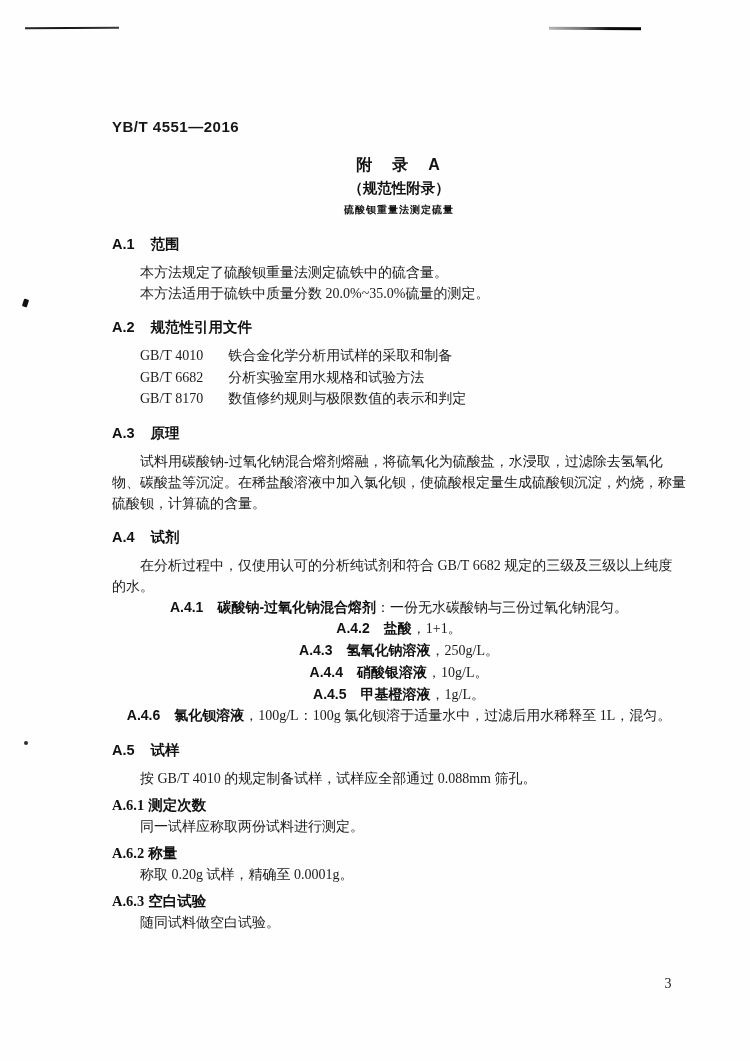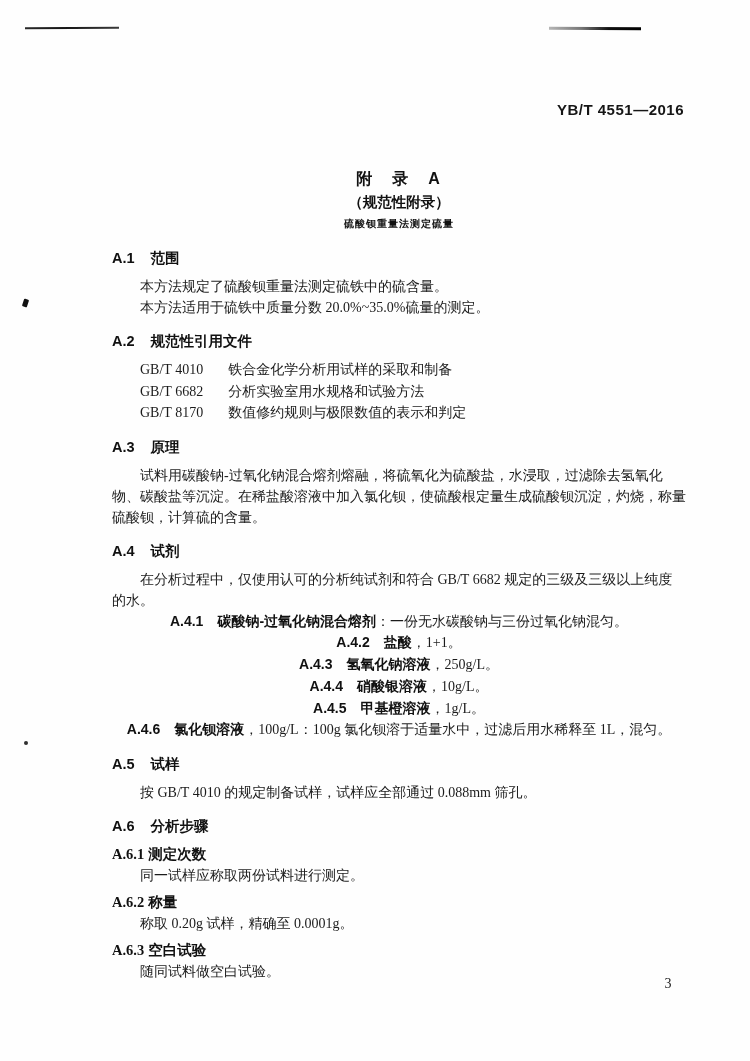--- a/index.html
+++ b/index.html
@@ -25,31 +25,30 @@
   }
   .art-line-right{
     left:549px;top:27px;width:92px;height:3px;
     transform:rotate(0.3deg);
     background:linear-gradient(to right,#b5b5b5,#777 35%,#111 65%,#000);
   }
   .art-dot-1{left:23px;top:299px;width:5px;height:8px;transform:rotate(18deg);border-radius:1px;background:#111;}
   .art-dot-2{left:24px;top:741px;width:4px;height:4px;border-radius:50%;background:#2f2f2f;}
 
   .doc-code{
-    position:absolute;top:101px;left:112px;width:572px;
-    text-align:right;
+    position:absolute;top:118px;left:112px;width:572px;
     font-family:"Liberation Sans", sans-serif;
     font-weight:bold;font-size:15px;letter-spacing:0.5px;
     color:#161616;
   }
   .content{
     position:absolute;left:112px;top:150px;width:574px;
     font-size:14px;line-height:21px;
   }
-  .title-block{text-align:center;margin-top:18px;margin-bottom:10px;
+  .title-block{text-align:center;margin-top:4px;margin-bottom:10px;
     font-family:"Liberation Sans", sans-serif;font-weight:bold;color:#111;}
   .title-block .t1{font-size:16px;line-height:22px;letter-spacing:2px;}
   .title-block .t2{font-size:14.5px;line-height:22px;margin-top:1px;}
   .title-block .t3{font-size:10px;line-height:22px;margin-top:0px;letter-spacing:1px;}
 
   .sec-h{
     font-family:"Liberation Sans", sans-serif;
     font-weight:bold;font-size:14.5px;color:#111;
     margin-top:13px;margin-bottom:7px;line-height:21px;
   }
@@ -140,23 +139,20 @@
     </div>
     <div class="item-line">
       <span class="item-num">A.4.6</span><span class="item-term">氯化钡溶液</span><span>，100g/L：100g 氯化钡溶于适量水中，过滤后用水稀释至 1L，混匀。</span>
     </div>
 
     <div class="sec-h">
       <span class="sec-num">A.5</span><span>试样</span>
     </div>
     <p class="para">按 GB/T 4010 的规定制备试样，试样应全部通过 0.088mm 筛孔。</p>
 
-    <div class="sec-h">
-      <span class="sec-num">A.6</span><span>分析步骤</span>
-    </div>
 
     <div class="sub-h">
       <span class="sec-num">A.6.1</span><span>测定次数</span>
     </div>
     <p class="sub-p">同一试样应称取两份试料进行测定。</p>
 
     <div class="sub-h">
       <span class="sec-num">A.6.2</span><span>称量</span>
     </div>
     <p class="sub-p">称取 0.20g 试样，精确至 0.0001g。</p>

